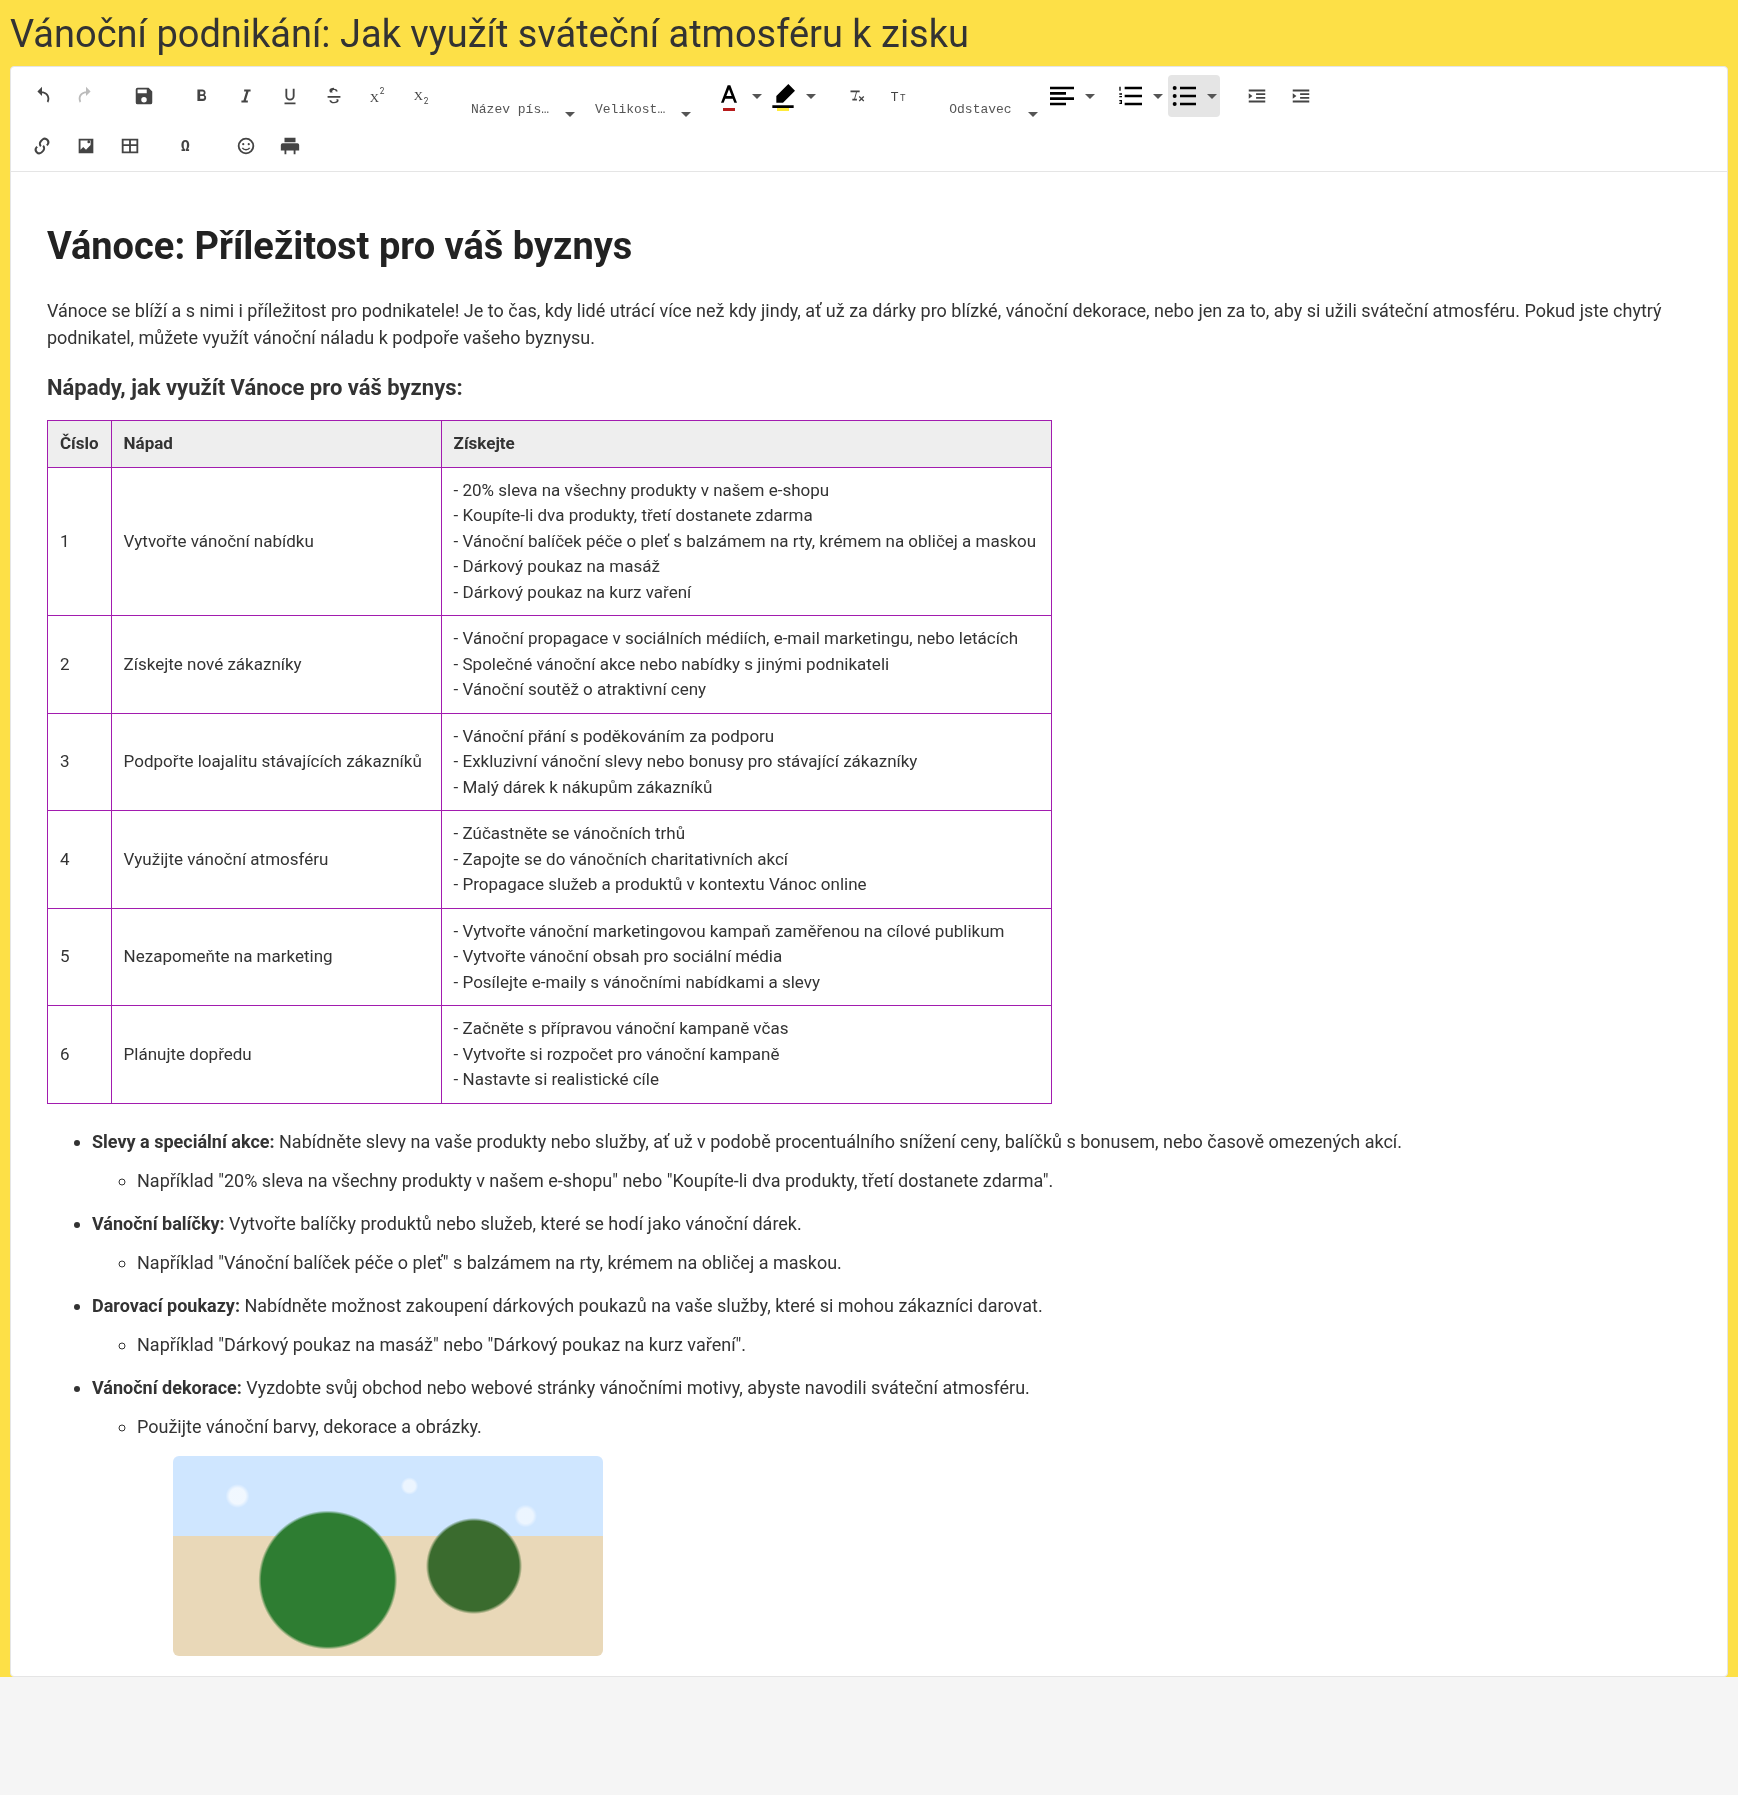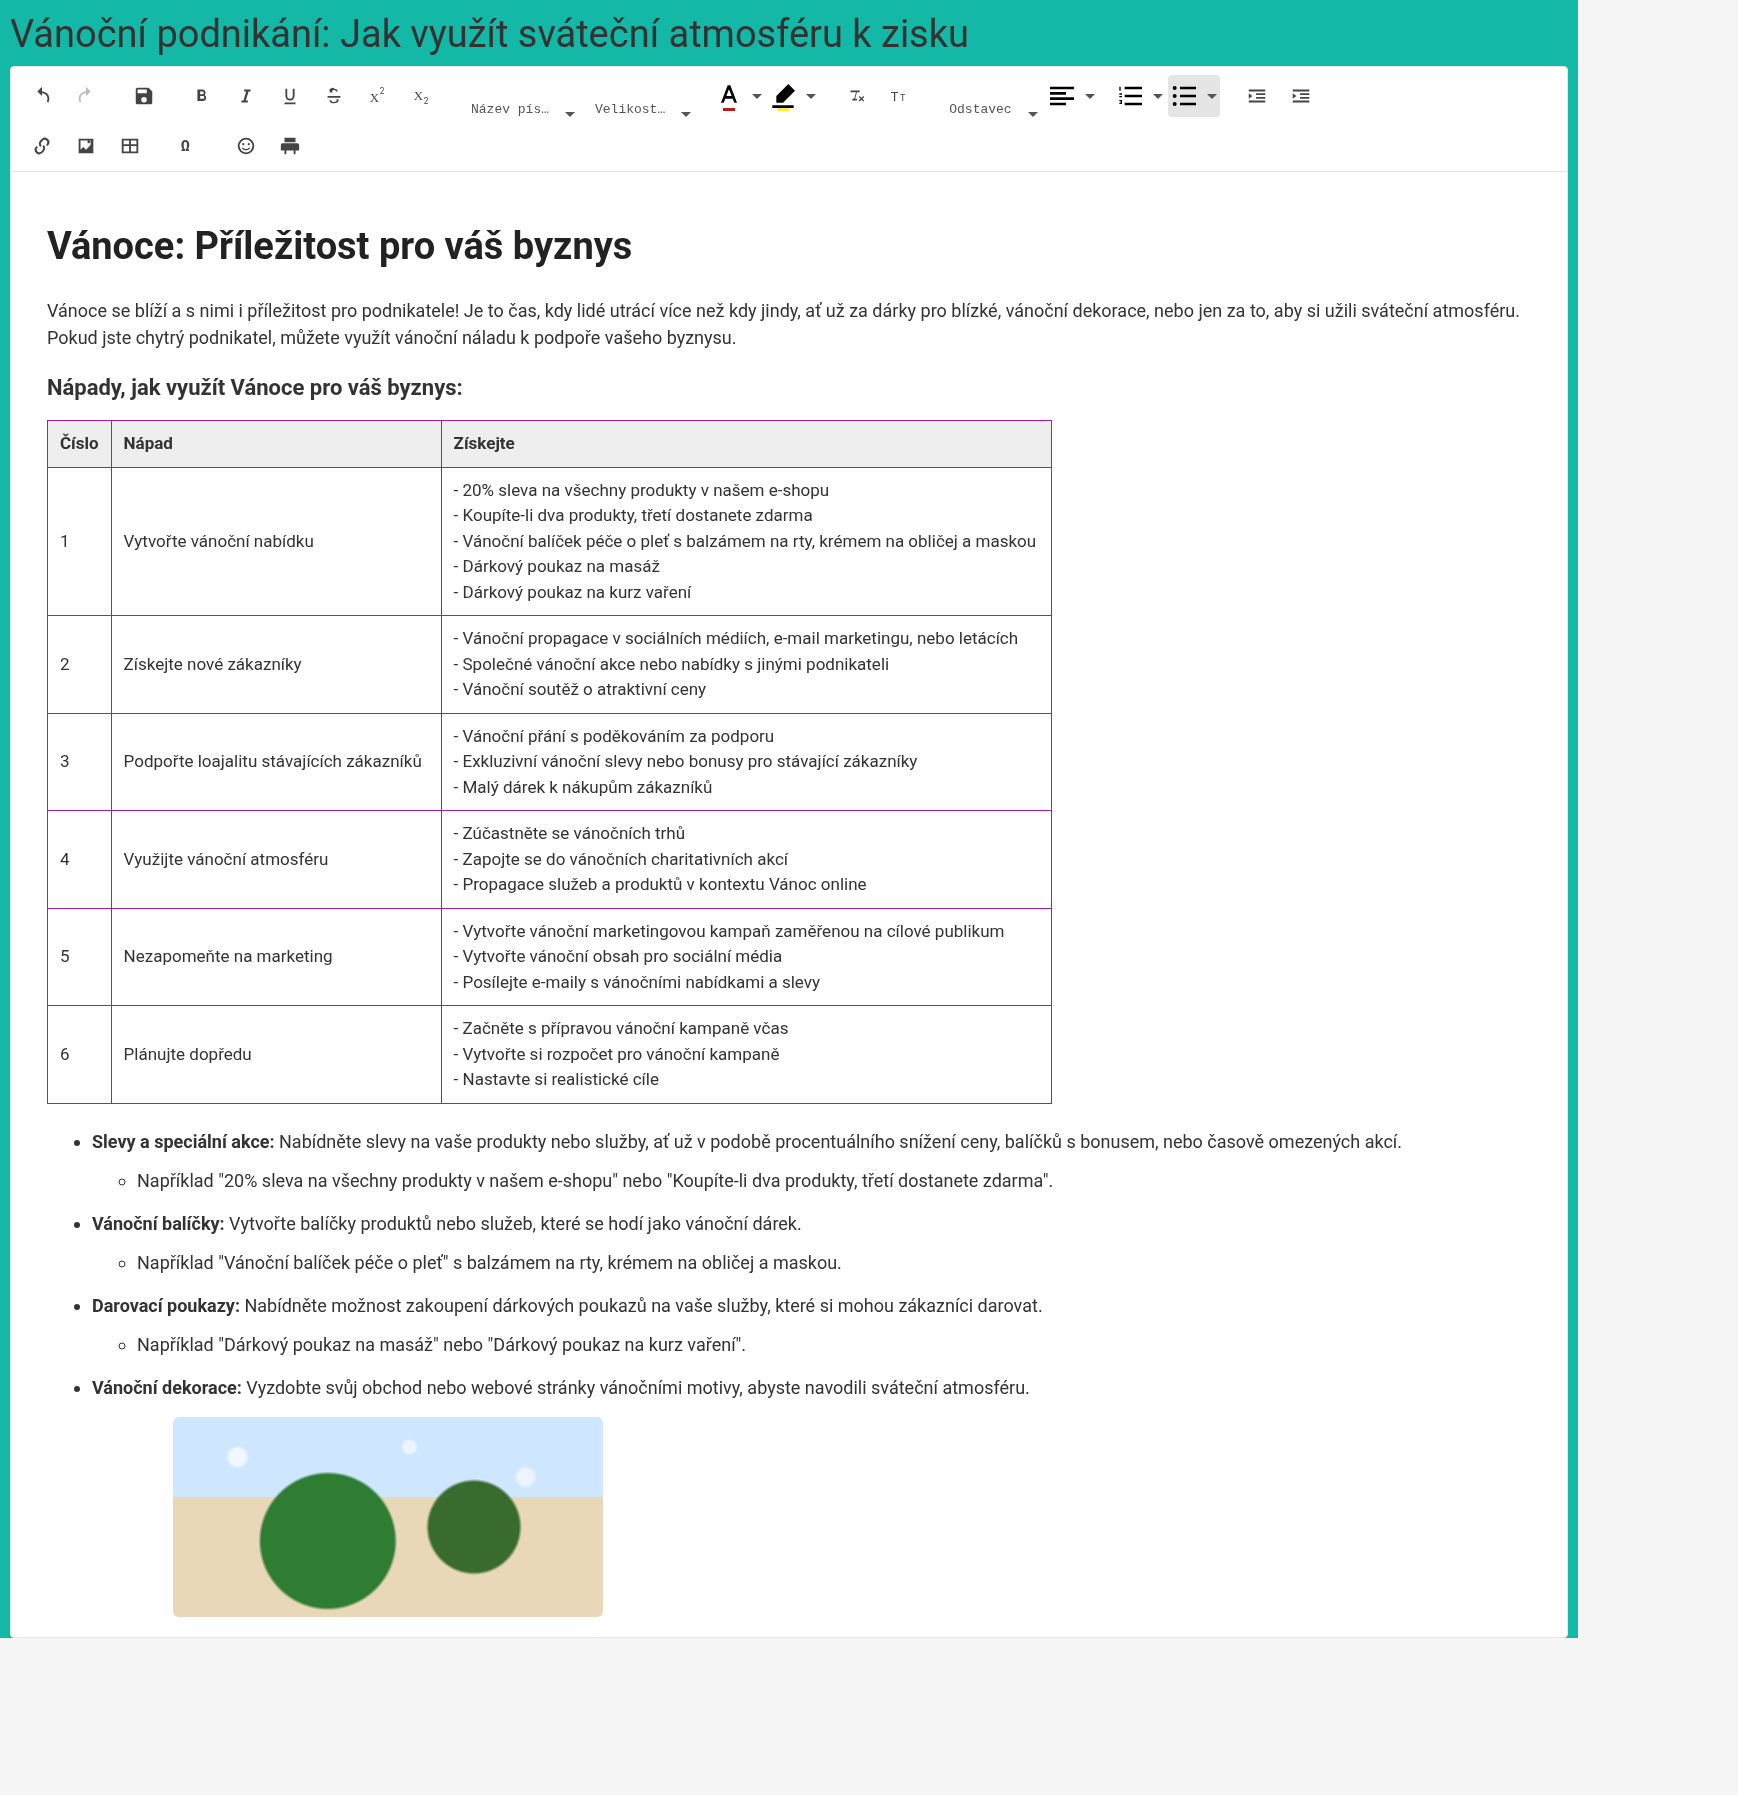--- a/index.html
+++ b/index.html
@@ -2,22 +2,22 @@
 <html><head>
 <meta charset="utf-8">
 <style>
   * { box-sizing: border-box; margin: 0; padding: 0; }
   body {
     font-family: Roboto, "Helvetica Neue", Arial, sans-serif;
     background: #f5f5f5;
     color: #333;
   }
   .wrapper {
-    width: 1578px;
-    background: #14b8a6;
+    width: 1738px;
+    background: #fde047;
   }
   .page-title {
     font-size: 38px;
     font-weight: 400;
     color: #333;
     padding: 12px 10px 10px;
   }
   .editor-box {
     background: #fff;
     border: 1px solid #e5e5e5;
@@ -394,21 +394,23 @@
     <ul class="top" id="bullet-list">
           <li><span class="lead">Slevy a speciální akce:</span><span> Nabídněte slevy na vaše produkty nebo služby, ať už v podobě procentuálního snížení ceny, balíčků s bonusem, nebo časově omezených akcí.</span><ul class="sub">
               <li>Například "20% sleva na všechny produkty v našem e-shopu" nebo "Koupíte-li dva produkty, třetí dostanete zdarma".</li>
             </ul></li>
           <li><span class="lead">Vánoční balíčky:</span><span> Vytvořte balíčky produktů nebo služeb, které se hodí jako vánoční dárek.</span><ul class="sub">
               <li>Například "Vánoční balíček péče o pleť" s balzámem na rty, krémem na obličej a maskou.</li>
             </ul></li>
           <li><span class="lead">Darovací poukazy:</span><span> Nabídněte možnost zakoupení dárkových poukazů na vaše služby, které si mohou zákazníci darovat.</span><ul class="sub">
               <li>Například "Dárkový poukaz na masáž" nebo "Dárkový poukaz na kurz vaření".</li>
             </ul></li>
-          <li><span class="lead">Vánoční dekorace:</span><span> Vyzdobte svůj obchod nebo webové stránky vánočními motivy, abyste navodili sváteční atmosféru.</span></li>
+          <li><span class="lead">Vánoční dekorace:</span><span> Vyzdobte svůj obchod nebo webové stránky vánočními motivy, abyste navodili sváteční atmosféru.</span><ul class="sub">
+              <li>Použijte vánoční barvy, dekorace a obrázky.</li>
+            </ul></li>
         </ul>
 
     <div style="padding-left:90px;">
       <div class="img-placeholder"></div>
     </div>
   </div>
 </div>
 
 </div>
 

